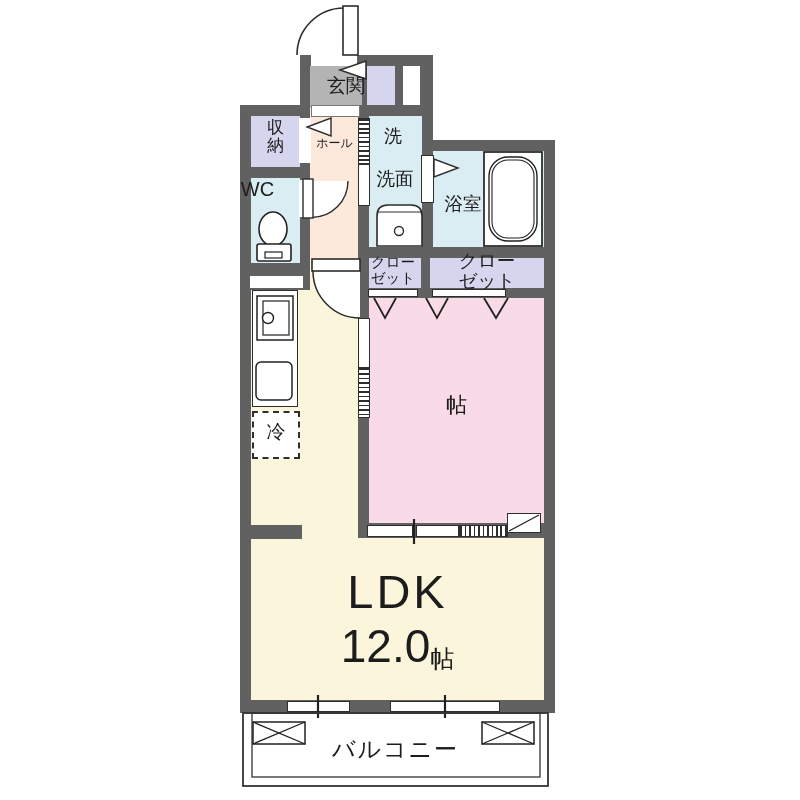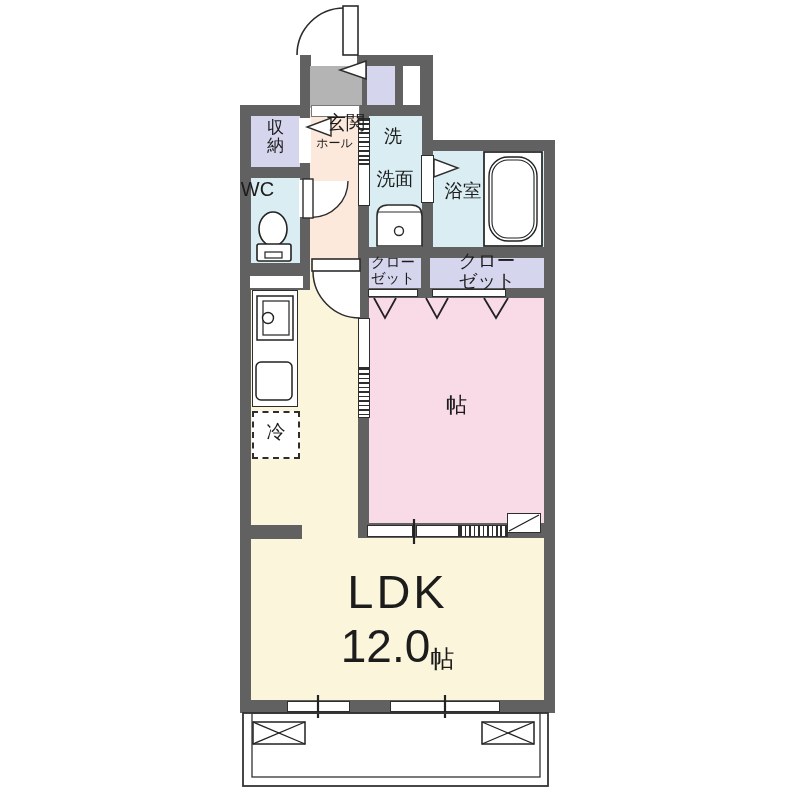--- a/index.html
+++ b/index.html
@@ -128,35 +128,36 @@
     <rect x="252" y="713" width="288" height="64" fill="none" stroke="#333333" stroke-width="1.3"></rect>
 
     <rect x="253" y="722" width="52" height="22" fill="#ffffff" stroke="#222222" stroke-width="1.5"></rect>
     <line x1="253" y1="722" x2="305" y2="744" stroke="#222222" stroke-width="1.3"></line>
     <line x1="253" y1="744" x2="305" y2="722" stroke="#222222" stroke-width="1.3"></line>
     <rect x="482" y="722" width="52" height="22" fill="#ffffff" stroke="#222222" stroke-width="1.5"></rect>
     <line x1="482" y1="722" x2="534" y2="744" stroke="#222222" stroke-width="1.3"></line>
     <line x1="482" y1="744" x2="534" y2="722" stroke="#222222" stroke-width="1.3"></line>
   </svg>
 
-  <div class="lbl" style="left:310px;top:76px;width:72px;font-size:19px;margin-top:37px;">玄関</div>
+  <div class="lbl" style="left:310px;top:76px;width:72px;font-size:19px;">玄関</div>
   <div class="lbl" style="left:251px;top:119px;width:49px;font-size:17px;">収
 納</div>
   <div class="lbl" style="left:233px;top:179px;width:49px;font-size:20px;">WC</div>
   <div class="lbl" style="left:310px;top:137px;width:49px;font-size:12px;">ホール</div>
   <div class="lbl" style="left:369px;top:127px;width:48px;font-size:18px;">洗</div>
   <div class="lbl" style="left:367px;top:169px;width:56px;font-size:18.5px;">洗面</div>
-  <div class="lbl" style="left:433px;top:181px;width:60px;font-size:18.5px;">浴室</div>
+  <div class="lbl" style="left:433px;top:194px;width:60px;font-size:18.5px;">浴室</div>
   <div class="lbl" style="left:365px;top:255px;width:56px;font-size:14.5px;">クロー
 ゼット</div>
   <div class="lbl" style="left:430px;top:251px;width:114px;font-size:18.5px;">クロー
 ゼット</div>
   <div class="lbl baseline" style="left:369px;top:394px;width:175px;">
     <span style="font-size:21px;">帖</span>
   </div>
   <div class="lbl" style="left:252px;top:422px;width:48px;font-size:19px;">冷</div>
   <div class="lbl" style="left:251px;top:567px;width:293px;font-size:47px;letter-spacing:3px;">LDK</div>
   <div class="lbl baseline" style="left:251px;top:622px;width:293px;align-items:flex-end;">
     <span style="font-size:46px;">12.0</span>
     <span style="font-size:24px;">帖</span>
   </div>
+  <div class="lbl" style="left:243px;top:737px;width:305px;font-size:23px;letter-spacing:2px;">バルコニー</div>
 
 </div>
 
 </body></html>

